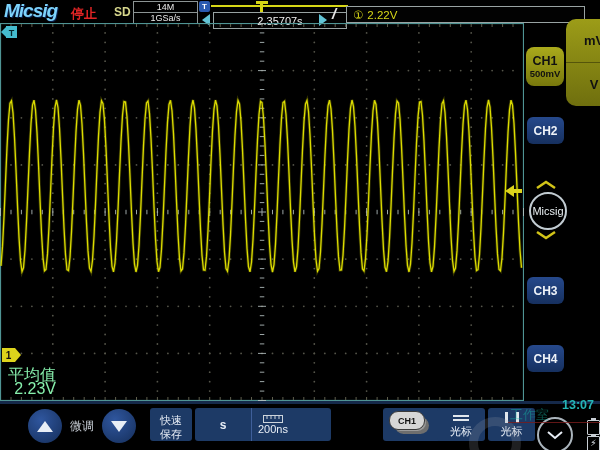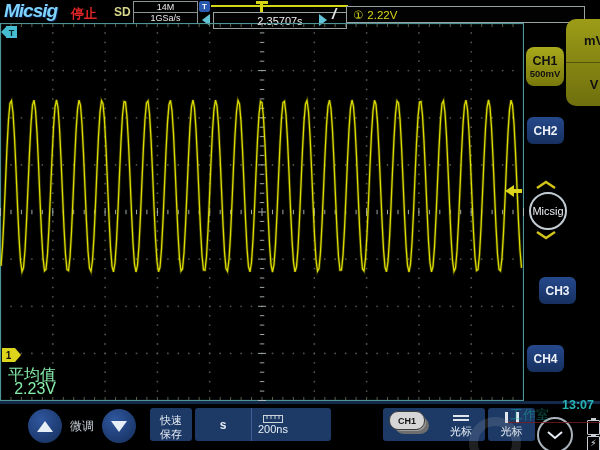--- a/index.html
+++ b/index.html
@@ -949,21 +949,21 @@
   <div class="abs chbtn" style="left:527px;top:117px;">CH2</div>
 
   <svg class="abs" style="left:535px;top:180px;" width="22" height="10">
     <polyline points="2,8 11,2 20,8" fill="none" stroke="#d2c418" stroke-width="2.5"></polyline>
   </svg>
   <div class="abs levelknob">Micsig</div>
   <svg class="abs" style="left:535px;top:230px;" width="22" height="10">
     <polyline points="2,2 11,8 20,2" fill="none" stroke="#d2c418" stroke-width="2.5"></polyline>
   </svg>
 
-  <div class="abs chbtn" style="left:539px;top:277px;">CH3</div>
+  <div class="abs chbtn" style="left:527px;top:277px;">CH3</div>
   <div class="abs chbtn" style="left:527px;top:345px;">CH4</div>
 
   <div class="abs botline"></div>
 
   <div class="abs circlebtn" style="left:28px;top:409px;">
     <div class="tri-up"></div>
   </div>
   <div class="abs finetune">微调</div>
   <div class="abs circlebtn" style="left:102px;top:409px;">
     <div class="tri-dn"></div>

